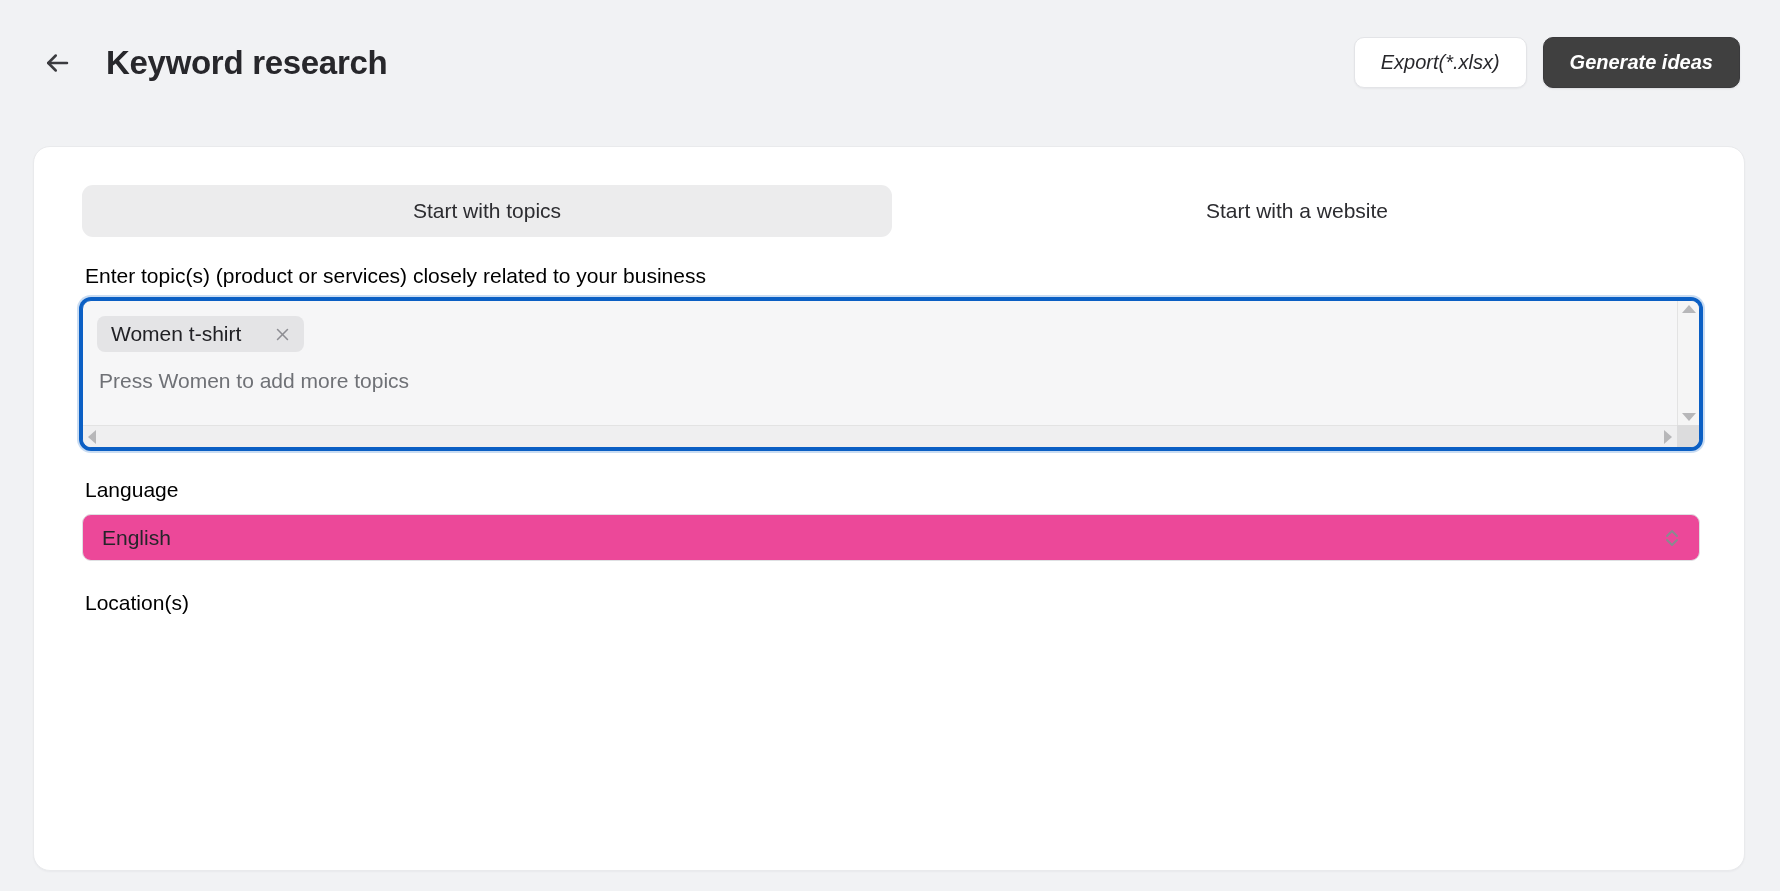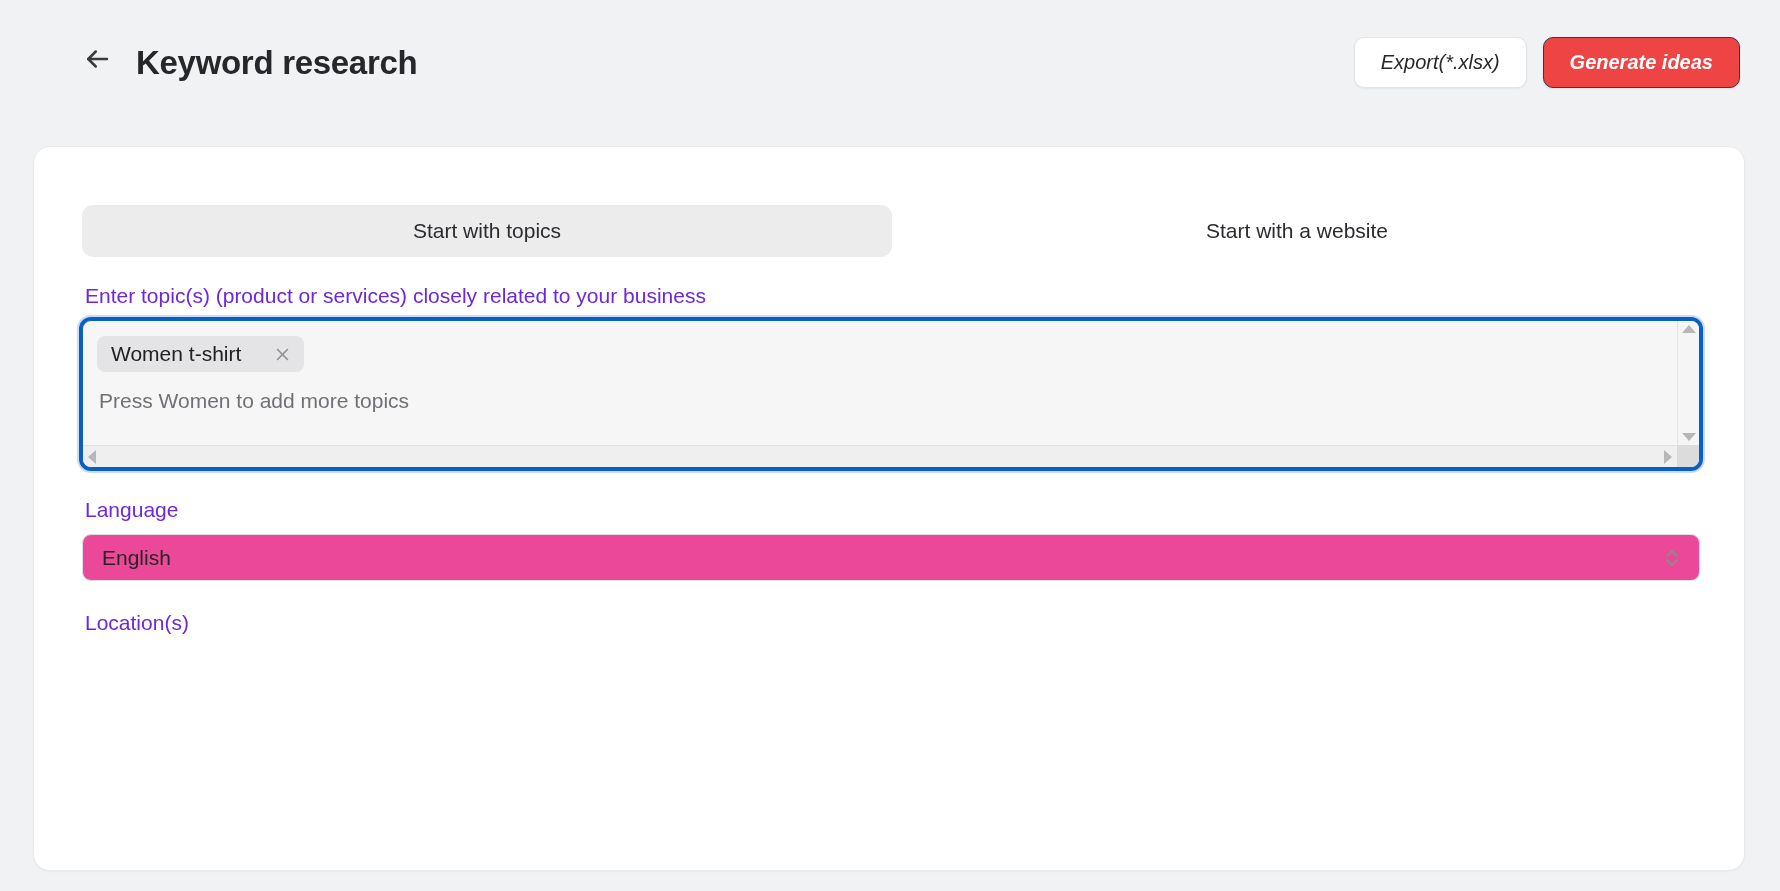--- a/index.html
+++ b/index.html
@@ -11,21 +11,21 @@
     -webkit-font-smoothing: antialiased;
   }
 
   .page { position: relative; width: 1780px; height: 891px; background: #f1f2f4; overflow: hidden; }
 
   
   .header {
     position: absolute; left: 0; top: 0; width: 1780px; height: 125px;
     display: flex; align-items: center;
   }
-  .header-left { display: flex; gap: 24px; padding-left: 42px; margin-left: 40px; }
+  .header-left { display: flex; align-items: center; gap: 34px; padding-left: 42px; }
   .back-icon {
     width: 30px; height: 30px; display: block; color: #3b3b3f; cursor: pointer;
     flex: 0 0 auto;
   }
   .page-title {
     font-size: 33px; font-weight: 700; color: #27272b; letter-spacing: -0.3px;
     white-space: nowrap;
   }
   .header-right {
     margin-left: auto; padding-right: 40px; display: flex; align-items: center; gap: 16px;
@@ -36,46 +36,46 @@
     display: inline-flex; align-items: center; justify-content: center;
     white-space: nowrap;
     font-style: italic;
   }
   .btn-export {
     height: 51px; padding: 0 26px; background: #ffffff; color: #28282c;
     border: 1px solid #e3e4e7; font-weight: 400;
     box-shadow: 0 1px 2px rgba(16,24,40,.05);
   }
   .btn-generate {
-    height: 51px; padding: 0 26px; background: #ef4444; color: #ffffff;
+    height: 51px; padding: 0 26px; background: #404040; color: #ffffff;
     border: 1px solid #3a3a3c; font-weight: 700;
     box-shadow: 0 1px 2px rgba(16,24,40,.10);
   }
 
   
   .card {
     position: absolute; left: 33px; top: 146px; width: 1712px; height: 725px;
     background: #ffffff; border: 1px solid #e9eaec; border-radius: 17px;
     box-shadow: 0 1px 2px rgba(16,24,40,.04);
     overflow: hidden;
   }
-  .card-inner { padding: 38px 44px 0 48px; margin-top: 20px; }
+  .card-inner { padding: 38px 44px 0 48px; }
 
   
   .tabs { display: flex; width: 1620px; }
   .tab {
     flex: 1 1 50%; height: 52px; border-radius: 11px;
     display: flex; align-items: center; justify-content: center;
     font-size: 21px; color: #2c2c30; cursor: pointer; user-select: none;
   }
   .tab.active { background: #ececed; }
 
   
   .field-label {
-    font-size: 21px; color: #6d28d9; margin: 27px 0 12px 3px;
+    font-size: 21px; color: #000000; margin: 27px 0 12px 3px;
   }
   .field-label.tight { margin-top: 30px; }
 
   
   .tokenbox {
     position: relative; width: 1618px; height: 148px;
     background: #fbfbfb; border: 1px solid #dfe0e3; border-radius: 9px;
     overflow: hidden;
   }
   .tokenbox.focused {

